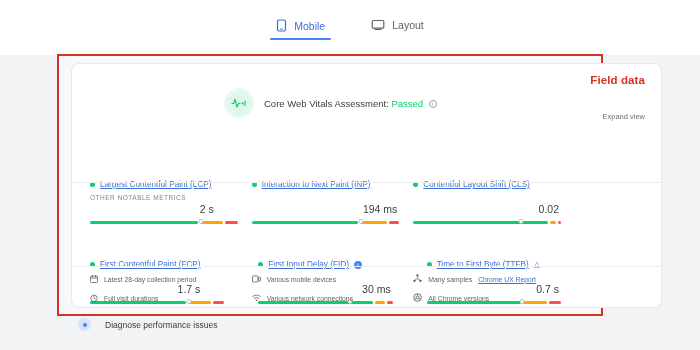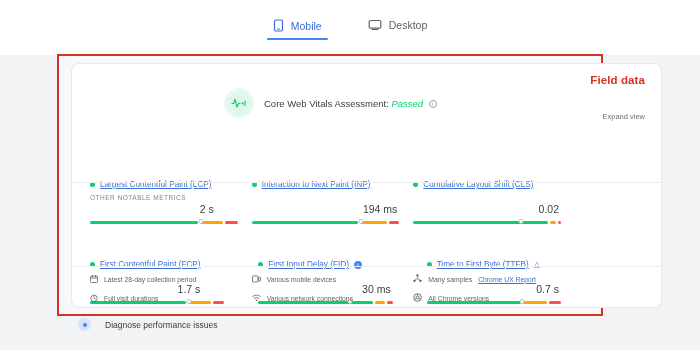--- a/index.html
+++ b/index.html
@@ -61,21 +61,21 @@
   .assessment {
     position: absolute; left: 152px; top: 24px;
     display: flex; align-items: center; gap: 10px;
   }
   .pulse-badge {
     width: 30px; height: 30px; border-radius: 50%;
     background: radial-gradient(circle, #d6f5e3 0%, #e4f8ee 55%, #f3fcf7 100%);
     display: flex; align-items: center; justify-content: center;
   }
   .assessment-text { font-size: 9.5px; color: #3c4043; white-space: nowrap; }
-  .assessment-text .passed { color: #0cce6b; font-style: italic; }
+  .assessment-text .passed { color: #0cce6b; }
   .info-dot {
     display: inline-block; width: 8px; height: 8px; margin-left: 3px;
     border: 1px solid #9aa0a6; border-radius: 50%;
     font-size: 6px; line-height: 7px; text-align: center; color: #9aa0a6;
     vertical-align: 1px;
   }
 
   
   .metrics {
     position: absolute; left: 0; top: 68px; width: 521px;
@@ -173,21 +173,21 @@
       </span>
       <span>Mobile</span>
     </div>
     <div class="tab">
       <span>
         <svg width="14" height="12" viewBox="0 0 14 12">
           <rect x="1.2" y="1.5" width="11.6" height="7.6" rx="1.1" fill="none" stroke="#5f6368" stroke-width="1.2"></rect>
           <rect x="3.5" y="10.1" width="7" height="1" rx="0.5" fill="#5f6368"></rect>
         </svg>
       </span>
-      <span>Desktop</span>
+      <span>Layout</span>
     </div>
   </div>
 
   <div class="redbox">
 
     <div class="card">
 
       <div class="field-data">Field data</div>
       <div class="expand-view">Expand view</div>
 
@@ -236,21 +236,21 @@
               <div class="seg avg" style="width:19%"></div>
               <div class="seg poor" style="width:7%"></div>
             </div>
             <div class="marker" style="left:74%"></div>
           </div>
         </div>
 
         <div class="metric">
           <div class="metric-head">
             <span class="dot"></span>
-            <span class="metric-name">Cumulative Layout Shift (CLS)</span>
+            <span class="metric-name">Contentful Layout Shift (CLS)</span>
           </div>
           <div class="metric-value">0.02</div>
           <div class="bar-wrap">
             <div class="bar">
               <div class="seg good" style="width:94%"></div>
               <div class="seg avg" style="width:4%"></div>
               <div class="seg poor" style="width:2%"></div>
             </div>
             <div class="marker" style="left:73%"></div>
           </div>

